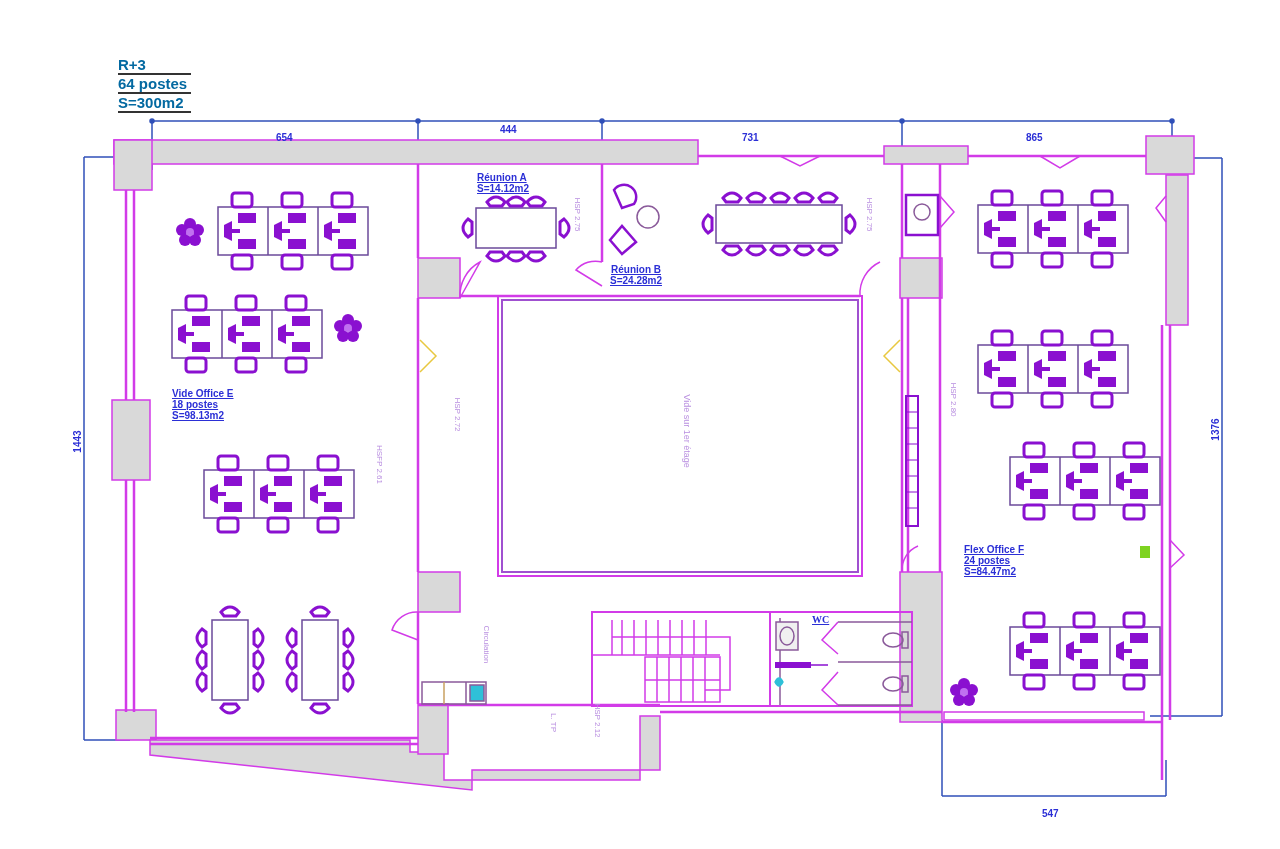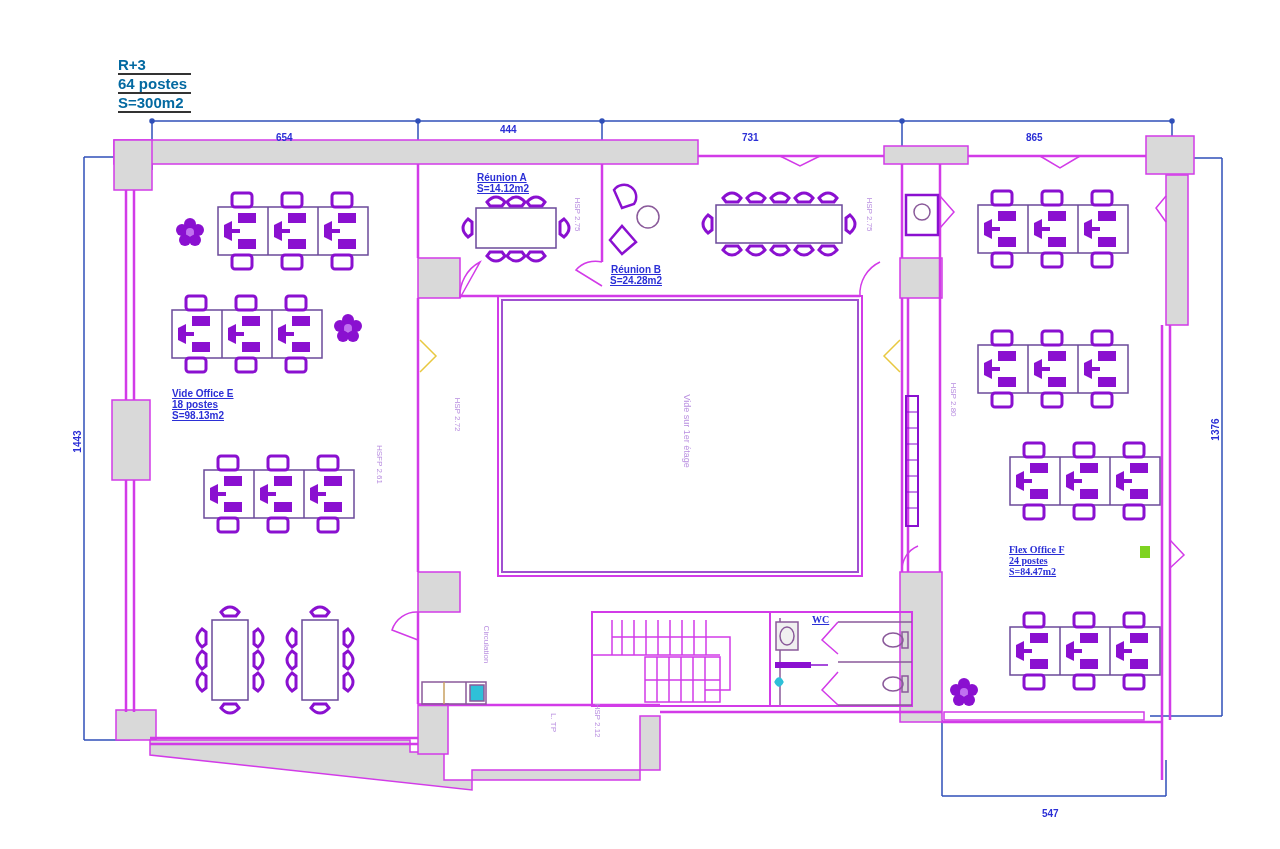--- a/index.html
+++ b/index.html
@@ -298,21 +298,21 @@
 </div>
 <div class="lbl" style="left:610px; top:264px;text-align:center;">
   <span>Réunion B</span>
   <span>S=24.28m2</span>
 </div>
 <div class="lbl" style="left:172px; top:388px;">
   <span>Vide Office  E</span>
   <span>18 postes</span>
   <span>S=98.13m2</span>
 </div>
-<div class="lbl" style="left:1009px; top:544px;font-family:Liberation Serif, serif;">
+<div class="lbl" style="left:964px; top:544px;">
   <span>Flex Office  F</span>
   <span>24 postes</span>
   <span>S=84.47m2</span>
 </div>
 <div class="lbl" style="left:812px; top:614px;font-family:Liberation Serif, serif;">
   <span>WC</span>
 </div>
 
 <div class="faint" style="left:650px; top:426px; font-size:9px;">Vide sur 1er étage</div>
 <div class="faint" style="left:468px; top:640px;">Circulation</div>

